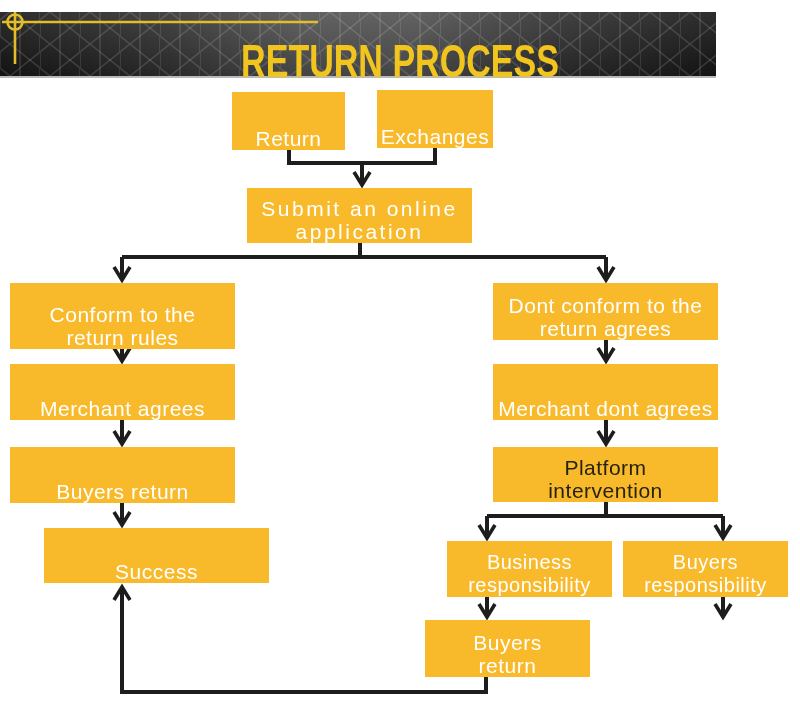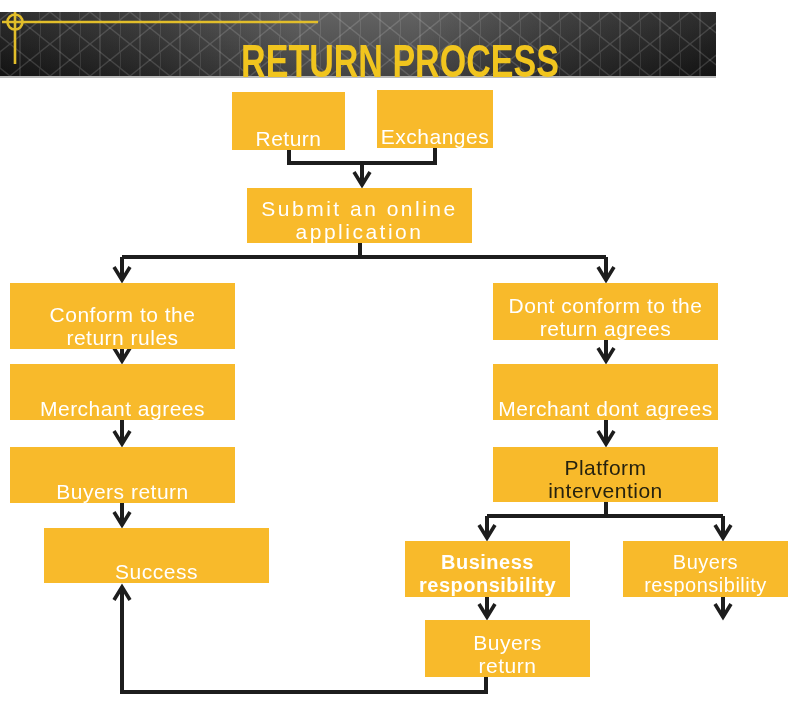--- a/index.html
+++ b/index.html
@@ -125,21 +125,21 @@
 return agrees</span>
   </div>
   <div class="node" style="left:493px; top:364px; width:225px; height:56px;">
     <span>Merchant dont agrees</span>
   </div>
   <div class="node dark" style="left:493px; top:447px; width:225px; height:55px;">
     <span>Platform
 intervention</span>
   </div>
 
-  <div class="node small" style="left:405px; top:541px; width:165px; height:56px;font-weight:bold;">
+  <div class="node small" style="left:447px; top:541px; width:165px; height:56px;">
     <span>Business
 responsibility</span>
   </div>
   <div class="node small" style="left:623px; top:541px; width:165px; height:56px;">
     <span>Buyers
 responsibility</span>
   </div>
   <div class="node" style="left:425px; top:620px; width:165px; height:57px;">
     <span>Buyers
 return</span>

